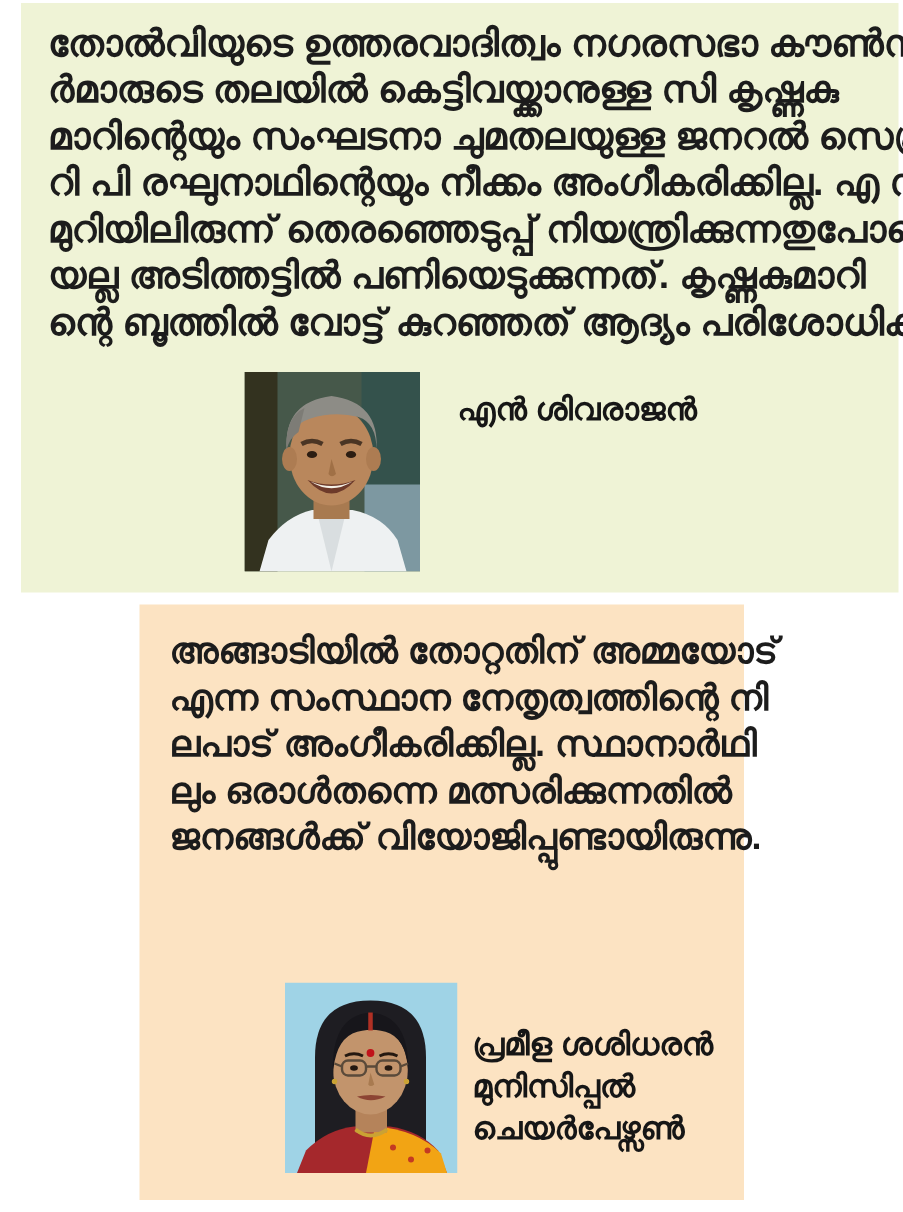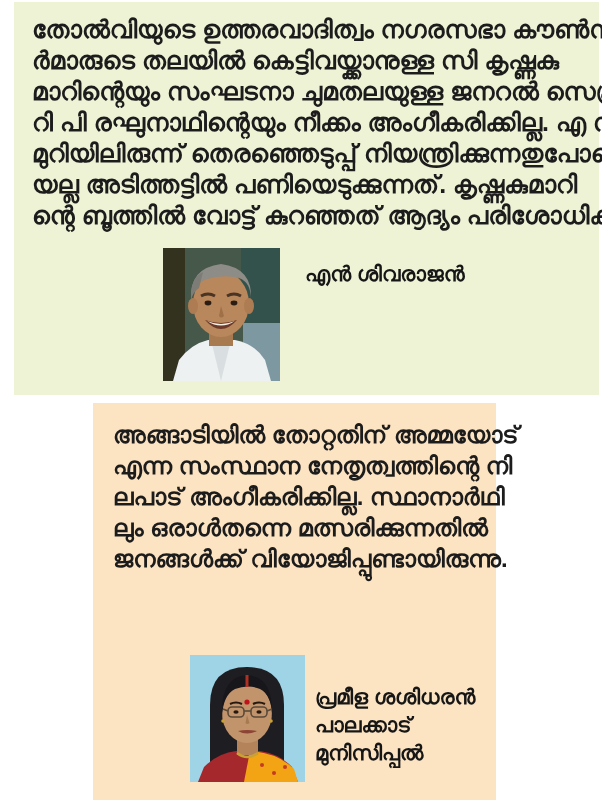--- a/index.html
+++ b/index.html
@@ -157,18 +157,18 @@
       <path d="M57 60 L55.5 68 Q57 70 59.5 68 Z" fill="#a87a50"></path>
 
       <path d="M48 76 Q57 81 67 76 Q57 74 48 76 Z" fill="#8c4434"></path>
 
       <circle cx="33" cy="66" r="1.8" fill="#caa234"></circle>
       <circle cx="81" cy="66" r="1.8" fill="#caa234"></circle>
     </svg>
 
     <div id="caption-woman" class="caption">
       <div>പ്രമീള ശശിധരൻ</div>
-      <div>പാലക്കാട്</div>
       <div>മുനിസിപ്പൽ</div>
+      <div>ചെയർപേഴ്സൺ</div>
     </div>
   </div>
 
 </div>
 
 </body></html>

